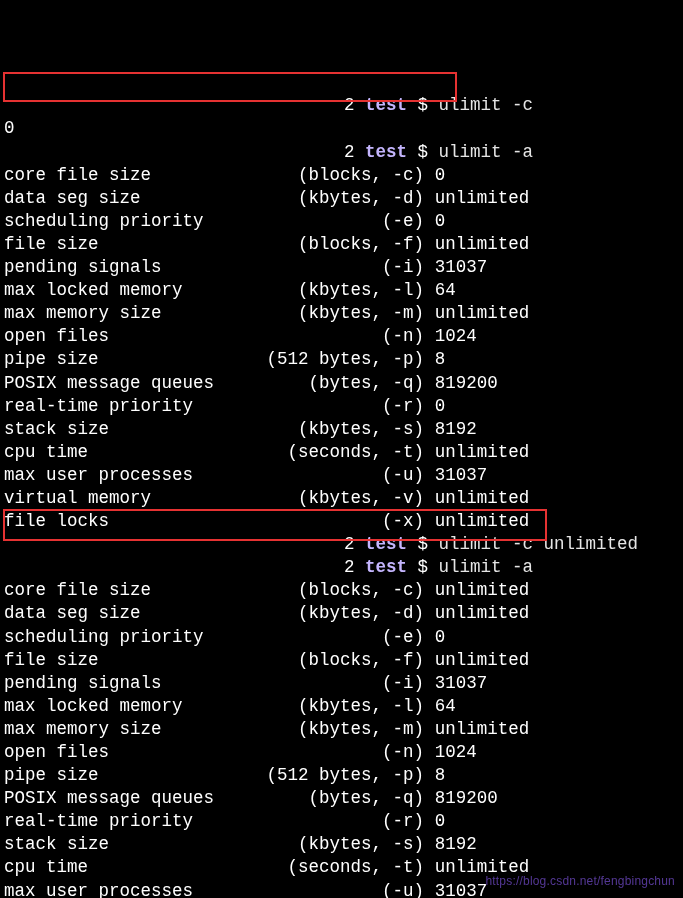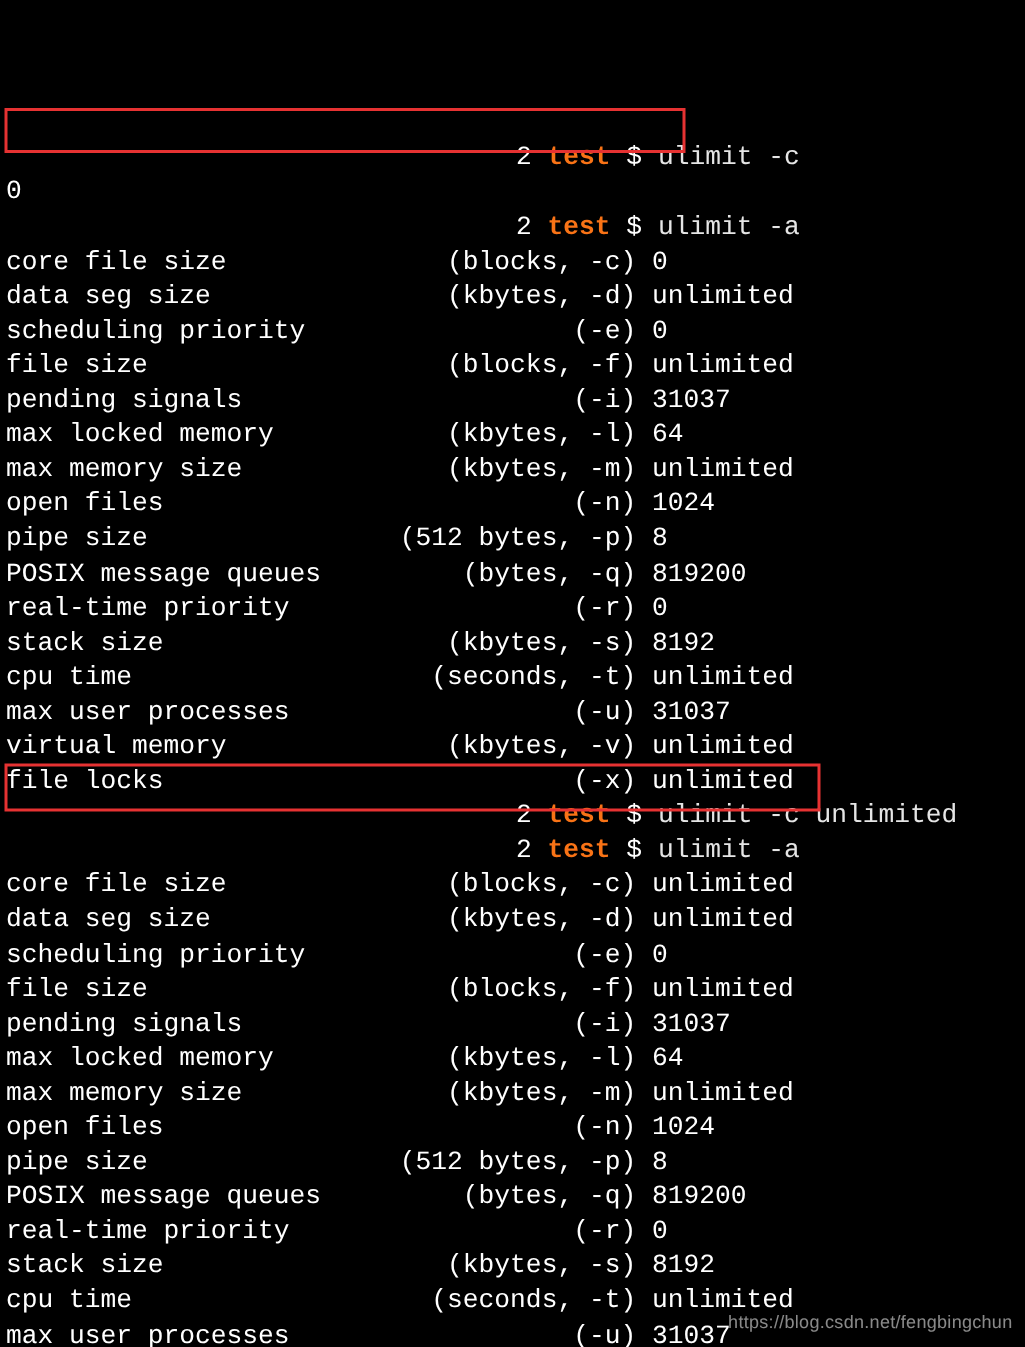--- a/index.html
+++ b/index.html
@@ -25,39 +25,39 @@
     }
     .obscured {
       display: inline-block;
       width: 340px;
       vertical-align: bottom;
     }
     .num {
       color: #fff;
     }
     .cyan {
-      color: #f97316;
+      color: #c4b5fd;
       font-weight: bold;
     }
     .prompt-dollar {
       color: #fff;
     }
     .cmd {
       color: #e5e5e5;
     }
     .red-box {
       position: absolute;
       border: 2.5px solid #e63232;
       pointer-events: none;
     }
     .watermark {
       position: absolute;
       bottom: 8px;
       right: 8px;
-      color: #e5e5e5;
+      color: #8b5cf6;
       font-size: 12px;
       font-family: Arial, sans-serif;
       opacity: 0.6;
       letter-spacing: 0.2px;
     }
   </style>
 </head>
 <body>
 
 

